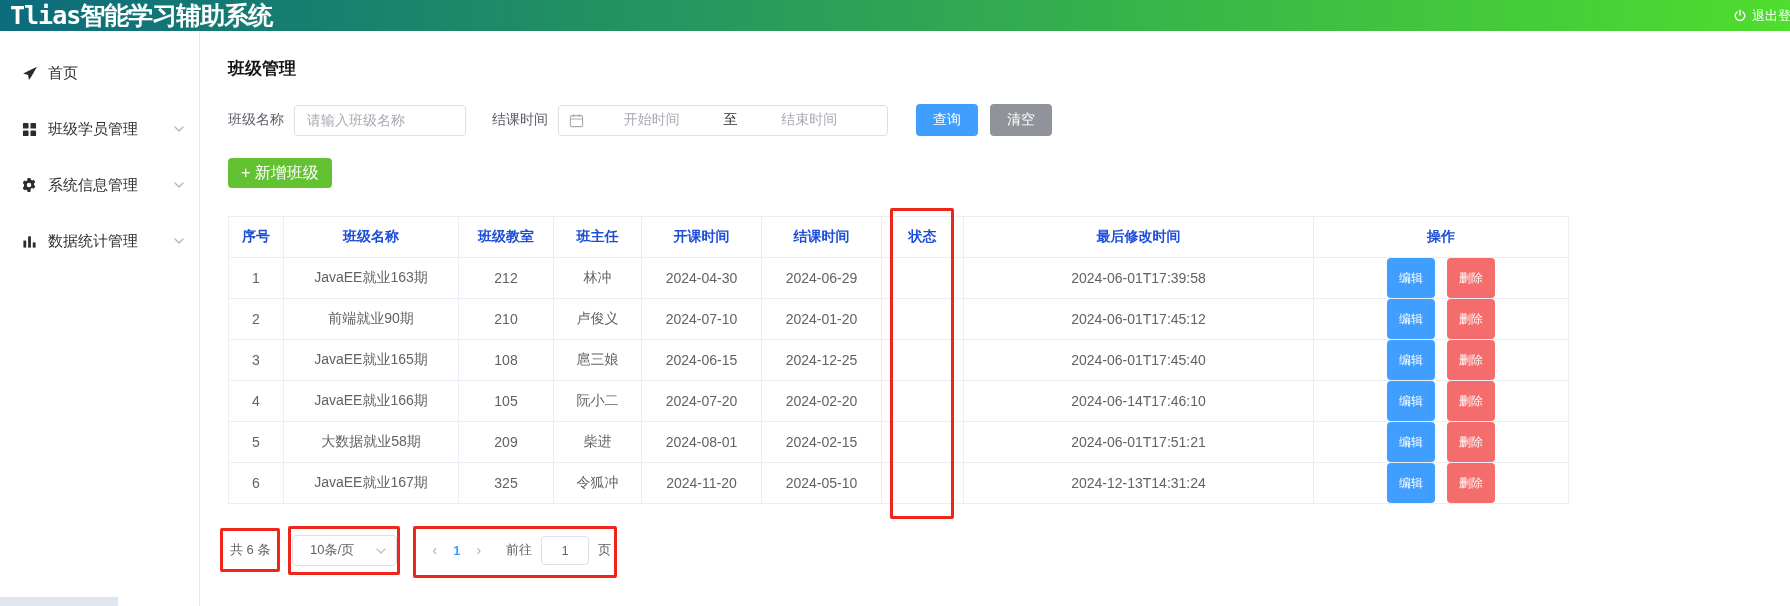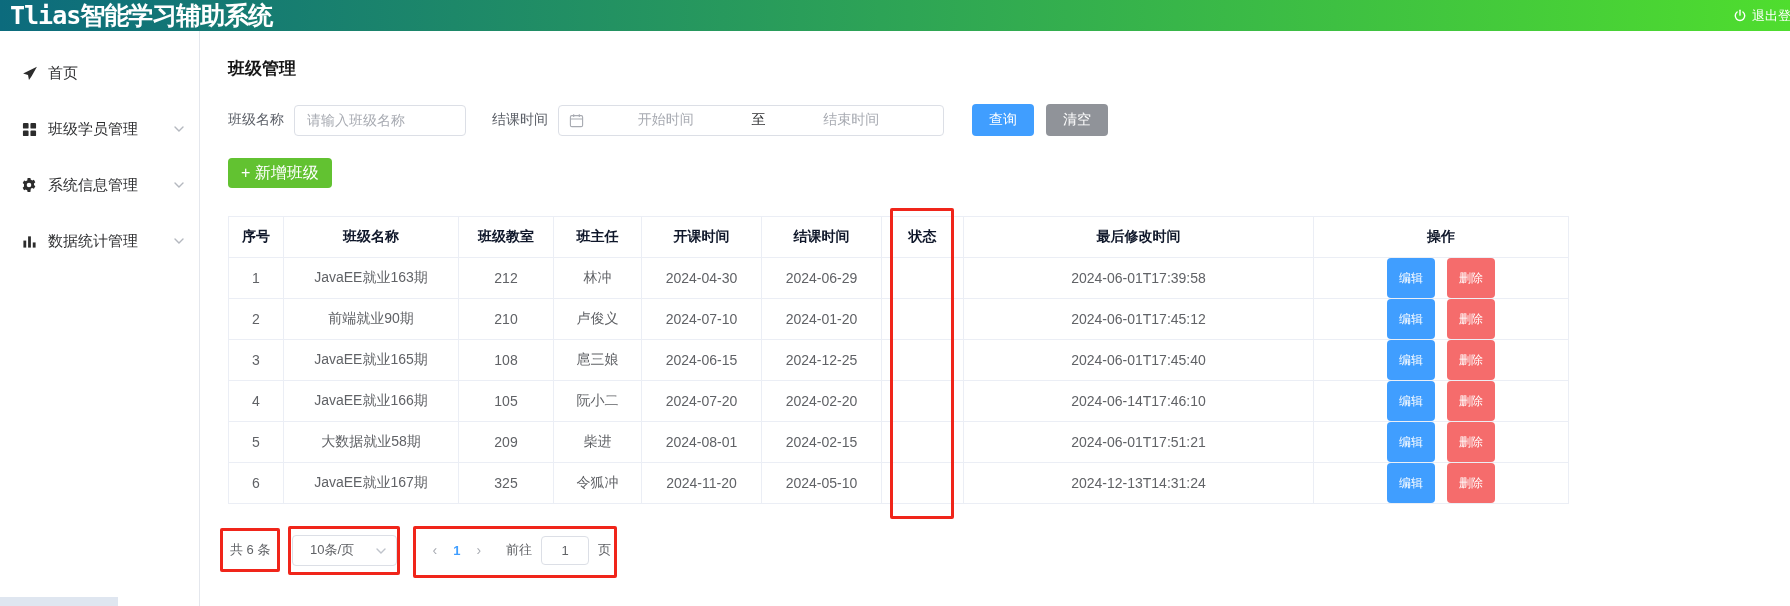--- a/index.html
+++ b/index.html
@@ -35,37 +35,37 @@
   
   .filter-row{display:flex; align-items:center; margin-top:24px; font-size:14px; color:#5a5e66;}
   .f-label{margin-right:10px; white-space:nowrap;}
   .text-input{
     width:172px; height:31px; border:1px solid #dcdfe6; border-radius:4px; padding:0 12px;
     font-size:14px; color:#606266; outline:none; font-family:inherit;
   }
   .text-input::placeholder{color:#a8abb2;}
   .gap-26{margin-left:26px;}
   .date-range{
-    width:386px; height:31px; border:1px solid #dcdfe6; border-radius:4px; display:flex;
+    width:330px; height:31px; border:1px solid #dcdfe6; border-radius:4px; display:flex;
     align-items:center; padding:0 10px; font-size:14px; color:#a8abb2; cursor:pointer; background:#fff;
   }
   .date-range .dr-ph{flex:1; text-align:center;}
   .date-range .dr-sep{color:#303133; padding:0 4px;}
   .btn{height:32px; padding:0 17px; border:none; border-radius:4px; color:#fff; font-size:14px; cursor:pointer; font-family:inherit;}
   .btn-primary{background:var(--primary); margin-left:28px;}
   .btn-info{background:var(--info-gray); margin-left:12px;}
   .add-btn{
     margin-top:22px; height:30px; padding:0 13px; border:none; border-radius:4px;
     background:var(--success); color:#fff; font-size:16px; cursor:pointer; font-family:inherit;
   }
   
   .table-wrap{position:relative; margin-top:28px; width:1340px;}
   table{border-collapse:collapse; width:1340px; table-layout:fixed; font-size:14px;}
   th,td{border:1px solid #ebeef5; height:41px; text-align:center; padding:0 4px; white-space:nowrap; overflow:hidden;}
-  th{color:#0f172a; font-weight:bold;}
+  th{color:#1d4ed8; font-weight:bold;}
   td{color:#606266;}
   .mini-btn{height:40px; padding:0 12px; border:none; border-radius:4px; color:#fff; font-size:12px; cursor:pointer; font-family:inherit;}
   .mini-edit{background:var(--primary);}
   .mini-del{background:var(--danger); margin-left:8px;}
   
   .annotation{position:absolute; border:3px solid var(--annotation-red); border-radius:2px; pointer-events:none; z-index:5;}
   #anno-status{left:662px; top:-8px; width:64px; height:311px;}
   #anno-total{left:-8px; right:-8px; top:-13px; bottom:-13px;}
   #anno-size{left:-5px; top:-10px; bottom:-10px; width:112px;}
   #anno-pager{left:-10px; right:-6px; top:-9px; bottom:-12px;}

